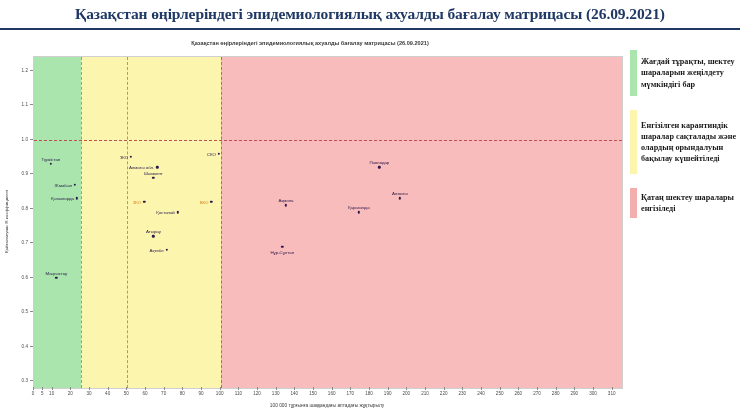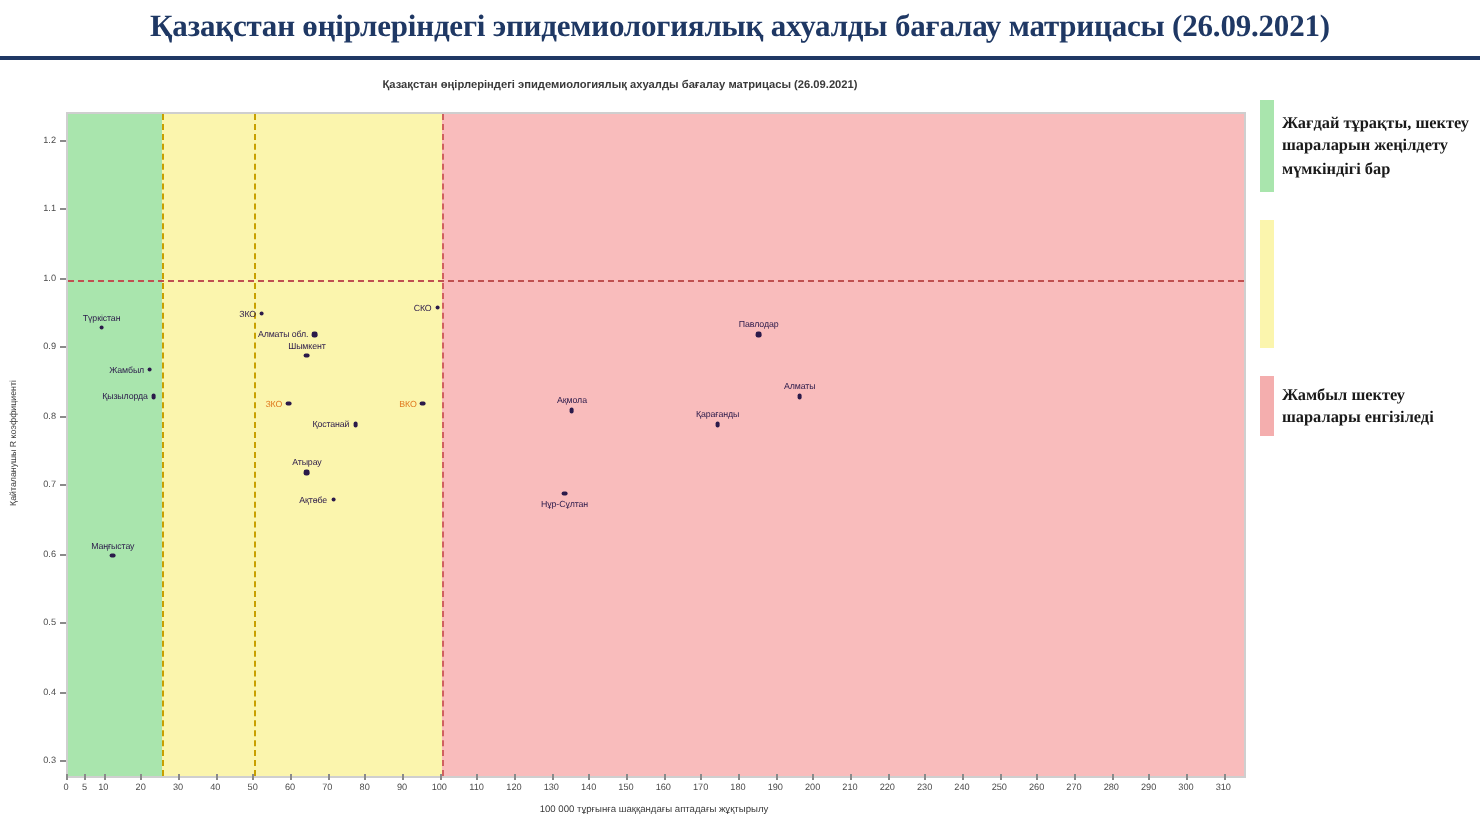--- a/index.html
+++ b/index.html
@@ -368,18 +368,19 @@
   <div id="ylabel">Қайталанушы R коэффициенті</div>
 </div>
 
 <div id="legend">
   <div class="legend-item">
     <div class="legend-swatch green"></div>
     <div class="legend-text">Жағдай тұрақты, шектеу шараларын жеңілдету мүмкіндігі бар</div>
   </div>
   <div class="legend-item">
     <div class="legend-swatch yellow"></div>
+    <div class="legend-text">Енгізілген карантиндік шаралар сақталады және олардың орындалуын бақылау күшейтіледі</div>
   </div>
   <div class="legend-item">
     <div class="legend-swatch red"></div>
-    <div class="legend-text">Жамбыл шектеу шаралары енгізіледі</div>
+    <div class="legend-text">Қатаң шектеу шаралары енгізіледі</div>
   </div>
 </div>
 
 </body></html>

